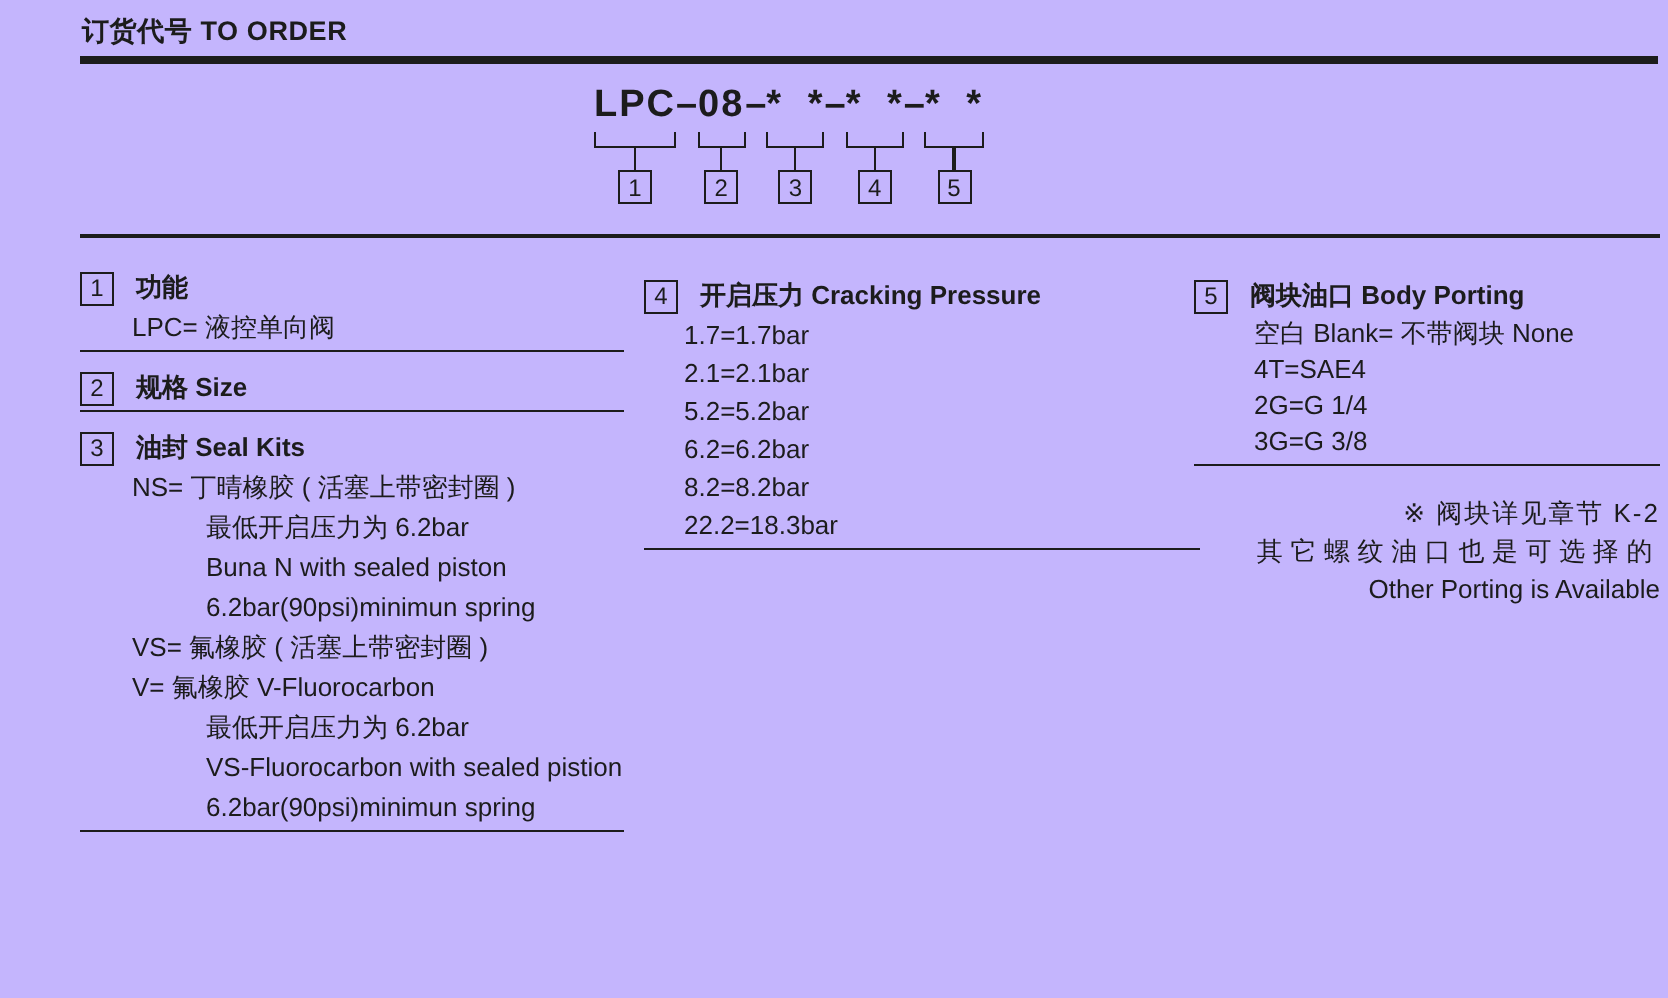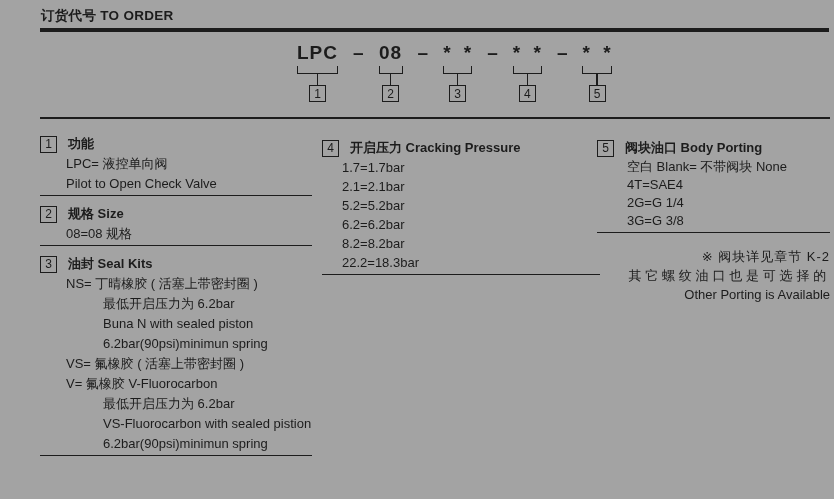--- a/index.html
+++ b/index.html
@@ -1,40 +1,40 @@
 <!DOCTYPE html>
 <html><head>
 <meta charset="utf-8">
 <style>
   * { margin: 0; padding: 0; box-sizing: border-box; }
   html, body { background: #fff; }
   .page {
     position: relative;
     width: 834px; height: 499px;
-    background: #a3a3a3;
+    background: #c4b5fd;
     font-family: "Liberation Sans", "DejaVu Sans", sans-serif;
     color: #1c1c1c;
     overflow: hidden;
   }
   .hdr {
     position: absolute; left: 41px; top: 7px;
     font-size: 13.5px; font-weight: bold; letter-spacing: 0.3px;
   }
   .rule-thick {
     position: absolute; left: 40px; top: 28px;
     width: 789px; height: 4px; background: #1c1c1c;
   }
   .rule-thin {
     position: absolute; left: 40px; top: 117px;
     width: 790px; height: 2px; background: #1c1c1c;
   }
   
   .code {
     position: absolute; left: 297px; top: 42px;
-    display: flex; align-items: flex-start; gap: 15px;
+    display: flex; align-items: flex-start; gap: 0;
   }
   .grp { display: flex; flex-direction: column; align-items: center; }
   .seg {
     font-size: 19px; font-weight: bold; line-height: 22px;
     letter-spacing: 1px; word-spacing: 6px; white-space: pre;
   }
   .dash { font-size: 19px; font-weight: bold; line-height: 22px; }
   .bracket {
     width: 100%; min-width: 24px; height: 8px; margin-top: 2px;
     border-left: 1.5px solid #1c1c1c;
@@ -113,28 +113,26 @@
   </div>
 
   <div class="rule-thin"></div>
 
   <div class="col col1">
     <div class="sec-head mt4">
       <div class="numbox">1</div>
       <div class="sec-title">功能</div>
     </div>
     <div class="line">LPC= 液控单向阀</div>
-    <div class="line">Pilot to Open Check Valve</div>
     <div class="sec-rule mt1"></div>
 
     <div class="sec-head mt8">
       <div class="numbox">2</div>
       <div class="sec-title">规格 Size</div>
     </div>
-    <div class="line">08=08 规格</div>
     <div class="sec-rule mt1"></div>
 
     <div class="sec-head mt8">
       <div class="numbox">3</div>
       <div class="sec-title">油封 Seal Kits</div>
     </div>
     <div class="line">NS= 丁晴橡胶 ( 活塞上带密封圈 )</div>
     <div class="line indent">最低开启压力为 6.2bar</div>
     <div class="line indent">Buna N with sealed piston</div>
     <div class="line indent">6.2bar(90psi)minimun spring</div>

